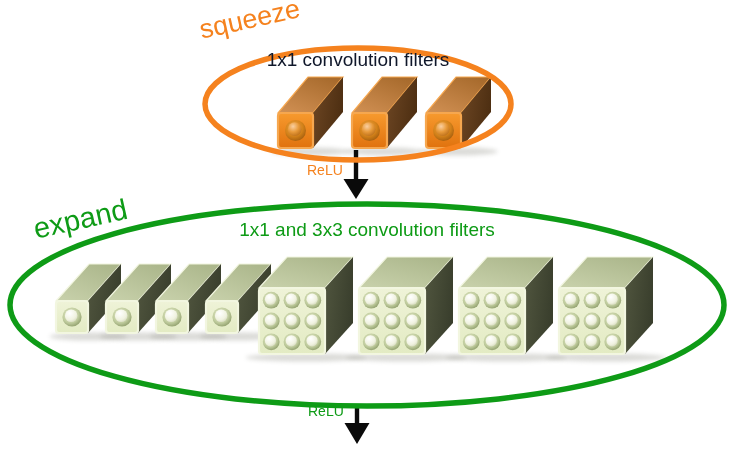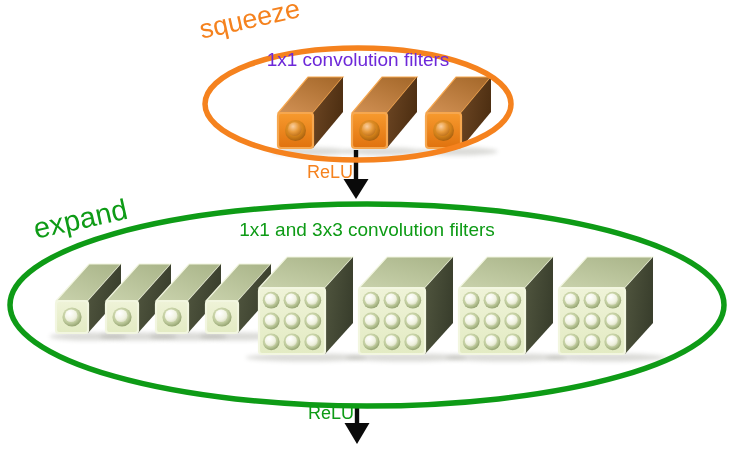--- a/index.html
+++ b/index.html
@@ -8,21 +8,21 @@
     font-family:"Liberation Sans",sans-serif;overflow:hidden;
   }
   #diagram-svg{position:absolute;left:0;top:0;}
   .txt{position:absolute;white-space:nowrap;}
   .rot-label{font-size:27px;transform:rotate(-12.5deg);transform-origin:0 50%;}
   .squeeze-label{left:200px;top:15px;}
   .expand-label{left:34px;top:213px;font-size:29px;}
   .caption{font-size:19px;text-align:center;}
   .squeeze-caption{left:208px;top:49px;width:300px;}
   .expand-caption{left:97px;top:219px;width:540px;}
-  .relu{font-size:18px;}
+  .relu{font-size:14px;}
   .squeeze-relu{left:307px;top:162px;}
   .expand-relu{left:308px;top:403px;}
 </style>
 </head>
 <body>
 
 <div class="canvas">
   <svg id="diagram-svg" width="734" height="452" viewBox="0 0 734 452">
       <defs>
     <filter id="soft" x="-80%" y="-80%" width="260%" height="260%">
@@ -231,19 +231,19 @@
       </g>
       <g>
         <rect x="354.8" y="404" width="4.4" height="20" fill="#0A0A0A"></rect>
         <polygon points="344.5,423 369.5,423 357,444" fill="#0A0A0A"></polygon>
       </g>
       <ellipse cx="358" cy="104" rx="153" ry="56" fill="none" stroke="#F5821E" stroke-width="5.5"></ellipse>
       <ellipse cx="367" cy="305" rx="357" ry="101" fill="none" stroke="#0E9B16" stroke-width="5.5"></ellipse>
     </svg>
 
   <div class="txt rot-label squeeze-label" style="color: rgb(245, 130, 30);">squeeze</div>
-  <div class="txt caption squeeze-caption" style="color: #6d28d9;">1x1 convolution filters</div>
+  <div class="txt caption squeeze-caption" style="color: #0f172a;">1x1 convolution filters</div>
   <div class="txt relu squeeze-relu" style="color: rgb(245, 130, 30);">ReLU</div>
 
   <div class="txt rot-label expand-label" style="color: rgb(14, 155, 22);">expand</div>
   <div class="txt caption expand-caption" style="color: rgb(14, 155, 22); text-align: center;">1x1 and 3x3 convolution filters</div>
   <div class="txt relu expand-relu" style="color: rgb(14, 155, 22);">ReLU</div>
 </div>
 
 </body></html>

